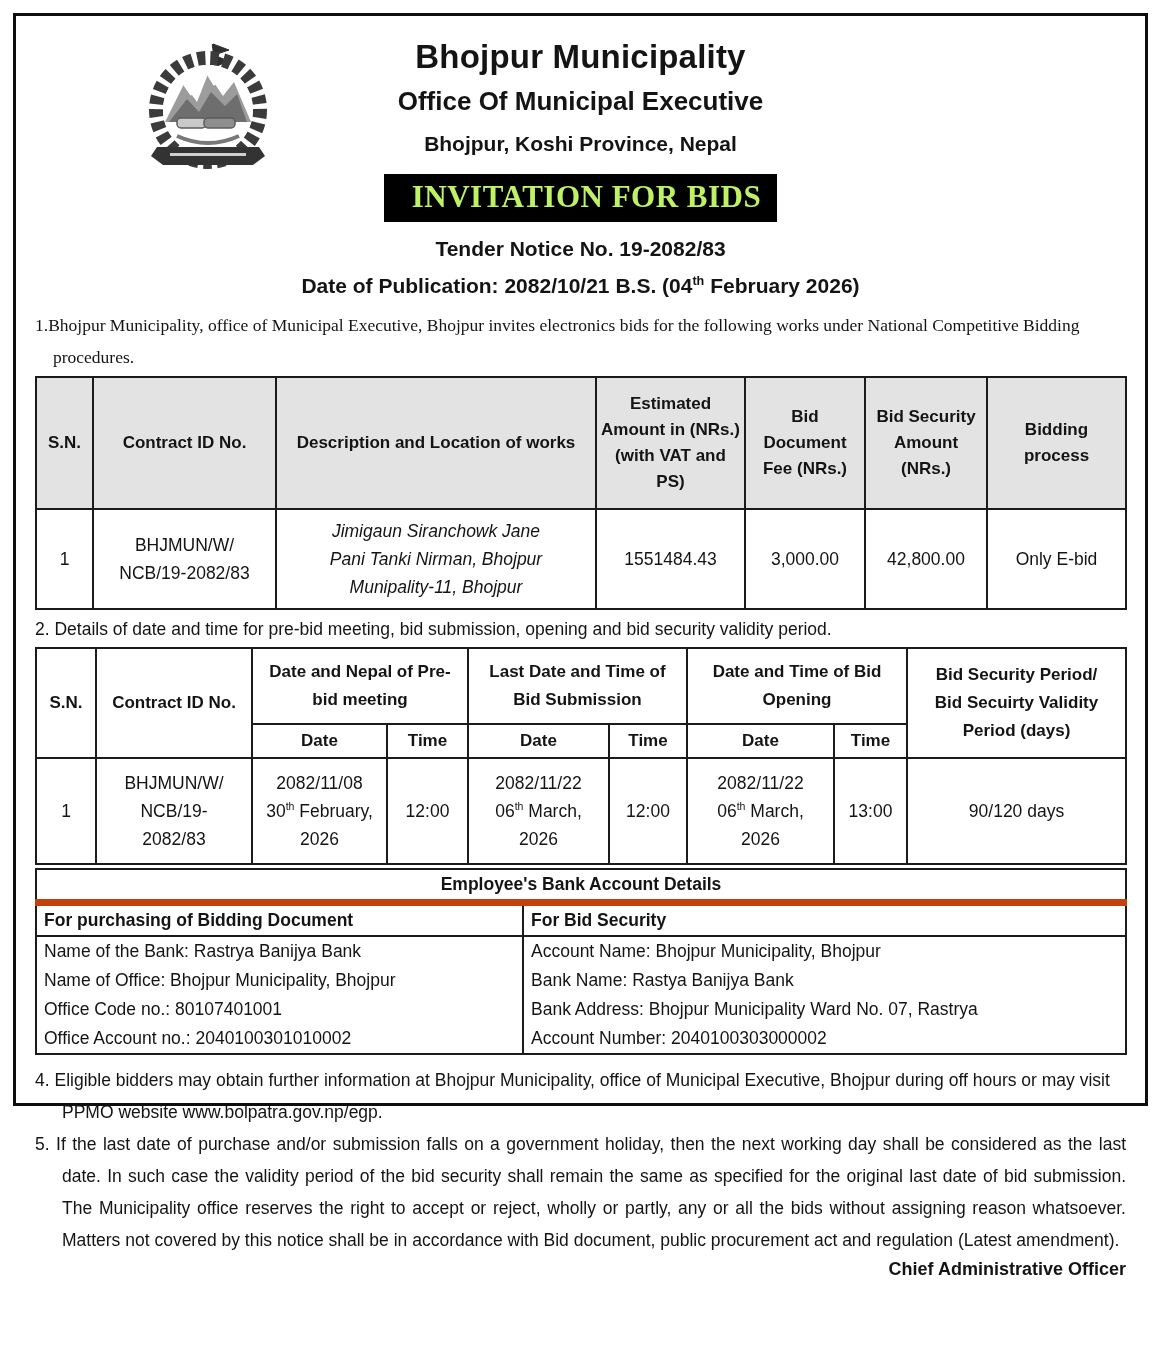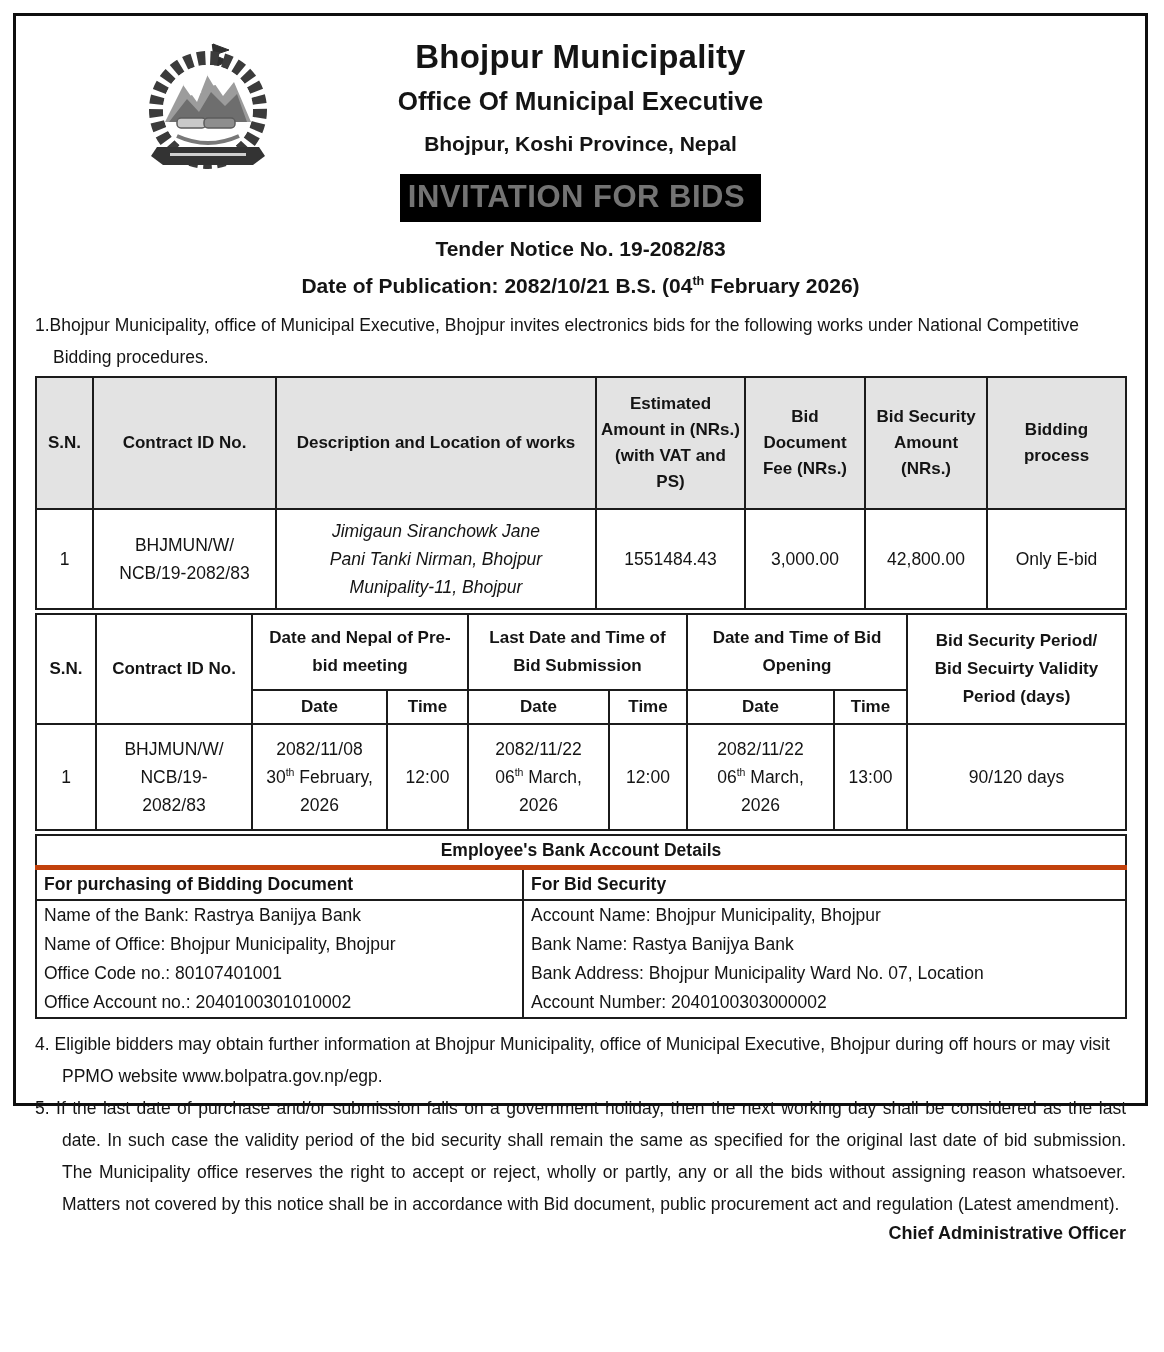--- a/index.html
+++ b/index.html
@@ -15,31 +15,31 @@
   .content { position:relative; padding:0 19px; }
 
   
   .hdr { text-align:center; position:relative; }
   .logo { position:absolute; left:103px; top:26px; }
   .h-muni   { margin-top:0; padding-top:22px; font-size:33px; font-weight:bold; letter-spacing:0.2px; }
   .h-office { margin-top:10px; font-size:26px; font-weight:bold; }
   .h-addr   { margin-top:15px; font-size:21px; font-weight:bold; }
   .banner-row { margin-top:18px; }
   .banner {
-    display:inline-block; background:#000000; color:#737373;
-    font-size:31px; font-weight:bold; padding:5px 16px 7px 8px; letter-spacing:0.5px;
+    display:inline-block; background:#000000; color:#bef264;
+    font-size:31px; font-weight:bold; padding:5px 16px 7px 28px; letter-spacing:0.5px;font-family:Liberation Serif, serif;
   }
   .h-tender { margin-top:15px; font-size:21px; font-weight:bold; }
   .h-pub    { margin-top:13px; font-size:21px; font-weight:bold; }
 
   sup { font-size:60%; vertical-align:super; line-height:0; }
 
   
   .para { font-size:17.5px; line-height:32px; margin:0; }
-  .hang18 { padding-left:18px; text-indent:-18px; }
+  .hang18 { padding-left:18px; text-indent:-18px;font-family:Liberation Serif, serif; }
   .hang27 { padding-left:27px; text-indent:-27px; }
   .just { text-align:justify; }
   .p1 { margin-top:11px; }
   .sec { margin-top:6px; margin-bottom:5px; line-height:26px; }
 
   
   table { border-collapse:collapse; table-layout:fixed; width:1090px; margin-top:3px; }
   th, td { box-sizing:border-box; text-align:center; vertical-align:middle; padding:3px 4px; }
   .cl { line-height:28px; }
 
@@ -56,21 +56,21 @@
   
   .t2 th { background:#ffffff; font-weight:bold; font-size:17px; line-height:26px; border:2px solid #1b1b1b; }
   .t2 td { font-size:17.5px; border:2px solid #1b1b1b; }
   .t2 .grow { height:76px; }
   .t2 .srow { height:32px; }
   .t2 .drow { height:106px; }
 
   
   .t3 { border:2px solid #1b1b1b; }
   .t3 td { text-align:left; font-size:17.5px; padding:1px 7px; line-height:27px; border:none; }
-  .t3 .title td { text-align:center; font-weight:bold; border-bottom:5px solid #c2410c; height:28px;border-radius:11px; }
+  .t3 .title td { text-align:center; font-weight:bold; border-bottom:7px solid #c2410c; height:28px;border-radius:11px; }
   .t3 .colhdr td { font-weight:bold; border-bottom:2px solid #1b1b1b; height:30px; }
   .t3 .rcol { border-left:2px solid #1b1b1b !important; }
   .t3 .brow td { height:29px; }
 
   .p4 { margin-top:9px; }
   .p5 { margin-top:0; }
   .signature { text-align:right; font-weight:bold; font-size:18px; margin-top:0; line-height:26px; }
 </style>
 </head>
 <body>
@@ -147,20 +147,21 @@
           <div class="cl">Munipality-11, Bhojpur</div>
         </td>
         <td>1551484.43</td>
         <td>3,000.00</td>
         <td>42,800.00</td>
         <td>Only E-bid</td>
       </tr>
     </tbody>
       </table>
 
+    <p class="para sec">2.  Details of date and time for pre-bid meeting, bid submission, opening and bid security validity period.</p>
 
     <table class="t2">
       <colgroup>
         <col style="width:60px">
           <col style="width:156px">
           <col style="width:135px">
           <col style="width:81px">
         <col style="width:141px">
           <col style="width:78px">
           <col style="width:147px">
@@ -244,21 +245,21 @@
       <tr class="brow">
         <td>Name of the Bank: Rastrya Banijya  Bank</td>
         <td class="rcol">Account Name: Bhojpur Municipality, Bhojpur</td>
       </tr>
       <tr class="brow">
         <td>Name of Office: Bhojpur Municipality, Bhojpur</td>
         <td class="rcol">Bank Name: Rastya Banijya Bank</td>
       </tr>
       <tr class="brow">
         <td>Office Code no.: 80107401001</td>
-        <td class="rcol">Bank Address: Bhojpur Municipality Ward No. 07, Location</td>
+        <td class="rcol">Bank Address: Bhojpur Municipality Ward No. 07, Rastrya</td>
       </tr>
       <tr class="brow">
         <td>Office Account no.: 2040100301010002</td>
         <td class="rcol">Account Number: 2040100303000002</td>
       </tr>
     </tbody>
       </table>
 
     <p class="para hang27 p4"><span>4.  Eligible bidders may obtain further information at Bhojpur Municipality, office of Municipal Executive, Bhojpur during off hours or may visit PPMO website </span><span>www.bolpatra.gov.np/egp</span><span>.</span></p>
     <p class="para hang27 just p5">5.  If the last date of purchase and/or submission falls on a government holiday, then the next working day shall be considered as the last date. In such case the validity period of the bid security shall remain the same as specified for the original last date of bid submission. The Municipality office reserves the right to accept or reject, wholly or partly, any or all the bids without assigning reason whatsoever. Matters not covered by this notice shall be in accordance with Bid document, public procurement act and regulation (Latest amendment).</p>

